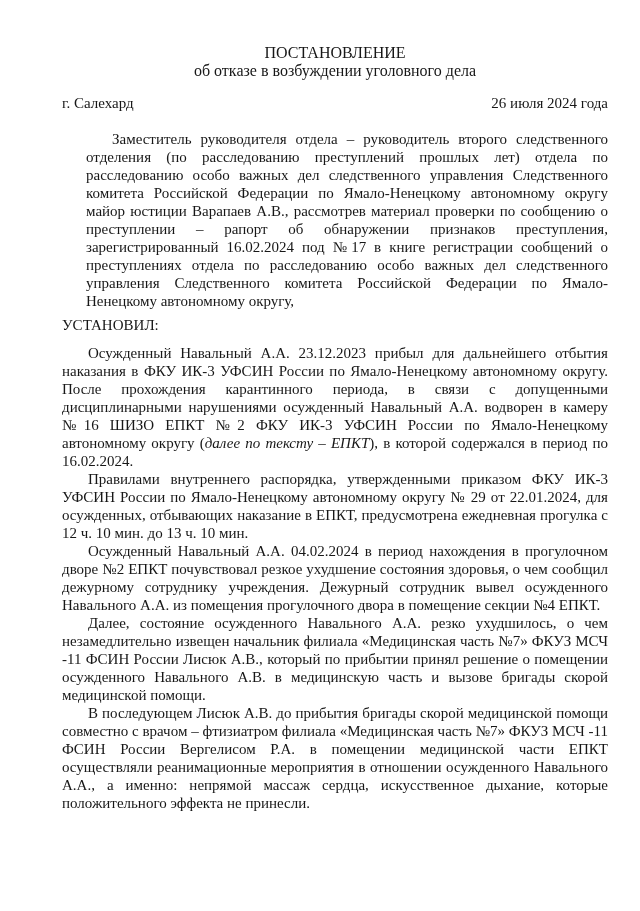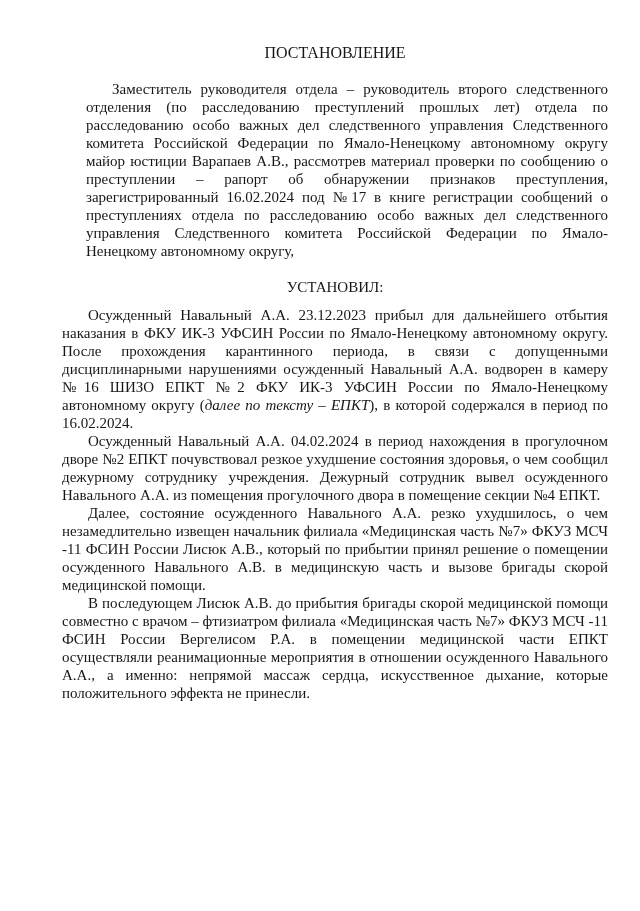--- a/index.html
+++ b/index.html
@@ -35,45 +35,50 @@
     margin: 0;
     text-align: justify;
     text-indent: 26px;
     line-height: 18px;
   }
   .para.first {
     margin-top: 18px;
     margin-left: 24px;
   }
   .section-heading {
-    text-align: center;
-    margin-top: 18px;
+    margin-top: 6px;
     margin-bottom: 10px;
     line-height: 18px;
   }
   .it {
     font-style: italic;
   }
 </style>
 </head>
 <body>
 
 <div class="page">
 
   <div class="doc-title">
     <div>ПОСТАНОВЛЕНИЕ</div>
+    <div>об отказе в возбуждении уголовного дела</div>
   </div>
 
+  <div class="dateline">
+    <span>г. Салехард</span>
+    <span>26 июля 2024 года</span>
+  </div>
 
   <p class="para first">Заместитель руководителя отдела – руководитель второго следственного отделения (по расследованию преступлений прошлых лет) отдела по расследованию особо важных дел следственного управления Следственного комитета Российской Федерации по Ямало-Ненецкому автономному округу майор юстиции Варапаев А.В., рассмотрев материал проверки по сообщению о преступлении – рапорт об обнаружении признаков преступления, зарегистрированный 16.02.2024 под №17 в книге регистрации сообщений о преступлениях отдела по расследованию особо важных дел следственного управления Следственного комитета Российской Федерации по Ямало-Ненецкому автономному округу,</p>
 
   <div class="section-heading">УСТАНОВИЛ:</div>
 
   <p class="para"><span>Осужденный Навальный А.А. 23.12.2023 прибыл для дальнейшего отбытия наказания в ФКУ ИК-3 УФСИН России по Ямало-Ненецкому автономному округу. После прохождения карантинного периода, в связи с допущенными дисциплинарными нарушениями осужденный Навальный А.А. водворен в камеру №16 ШИЗО ЕПКТ №2 ФКУ ИК-3 УФСИН России по Ямало-Ненецкому автономному округу (</span><span class="it">далее по тексту – ЕПКТ</span><span>), в которой содержался в период по 16.02.2024.</span></p>
 
+  <p class="para">Правилами внутреннего распорядка, утвержденными приказом ФКУ ИК-3 УФСИН России по Ямало-Ненецкому автономному округу № 29 от 22.01.2024, для осужденных, отбывающих наказание в ЕПКТ, предусмотрена ежедневная прогулка с 12 ч. 10 мин. до 13 ч. 10 мин.</p>
 
   <p class="para">Осужденный Навальный А.А. 04.02.2024 в период нахождения в прогулочном дворе №2 ЕПКТ почувствовал резкое ухудшение состояния здоровья, о чем сообщил дежурному сотруднику учреждения. Дежурный сотрудник вывел осужденного Навального А.А. из помещения прогулочного двора в помещение секции №4 ЕПКТ.</p>
 
   <p class="para">Далее, состояние осужденного Навального А.А. резко ухудшилось, о чем незамедлительно извещен начальник филиала «Медицинская часть №7» ФКУЗ МСЧ -11 ФСИН России Лисюк А.В., который по прибытии принял решение о помещении осужденного Навального А.В. в медицинскую часть и вызове бригады скорой медицинской помощи.</p>
 
   <p class="para">В последующем Лисюк А.В. до прибытия бригады скорой медицинской помощи совместно с врачом – фтизиатром филиала «Медицинская часть №7» ФКУЗ МСЧ -11 ФСИН России Вергелисом Р.А. в помещении медицинской части ЕПКТ осуществляли реанимационные мероприятия в отношении осужденного Навального А.А., а именно: непрямой массаж сердца, искусственное дыхание, которые положительного эффекта не принесли.</p>
 
 
 </div>
 

